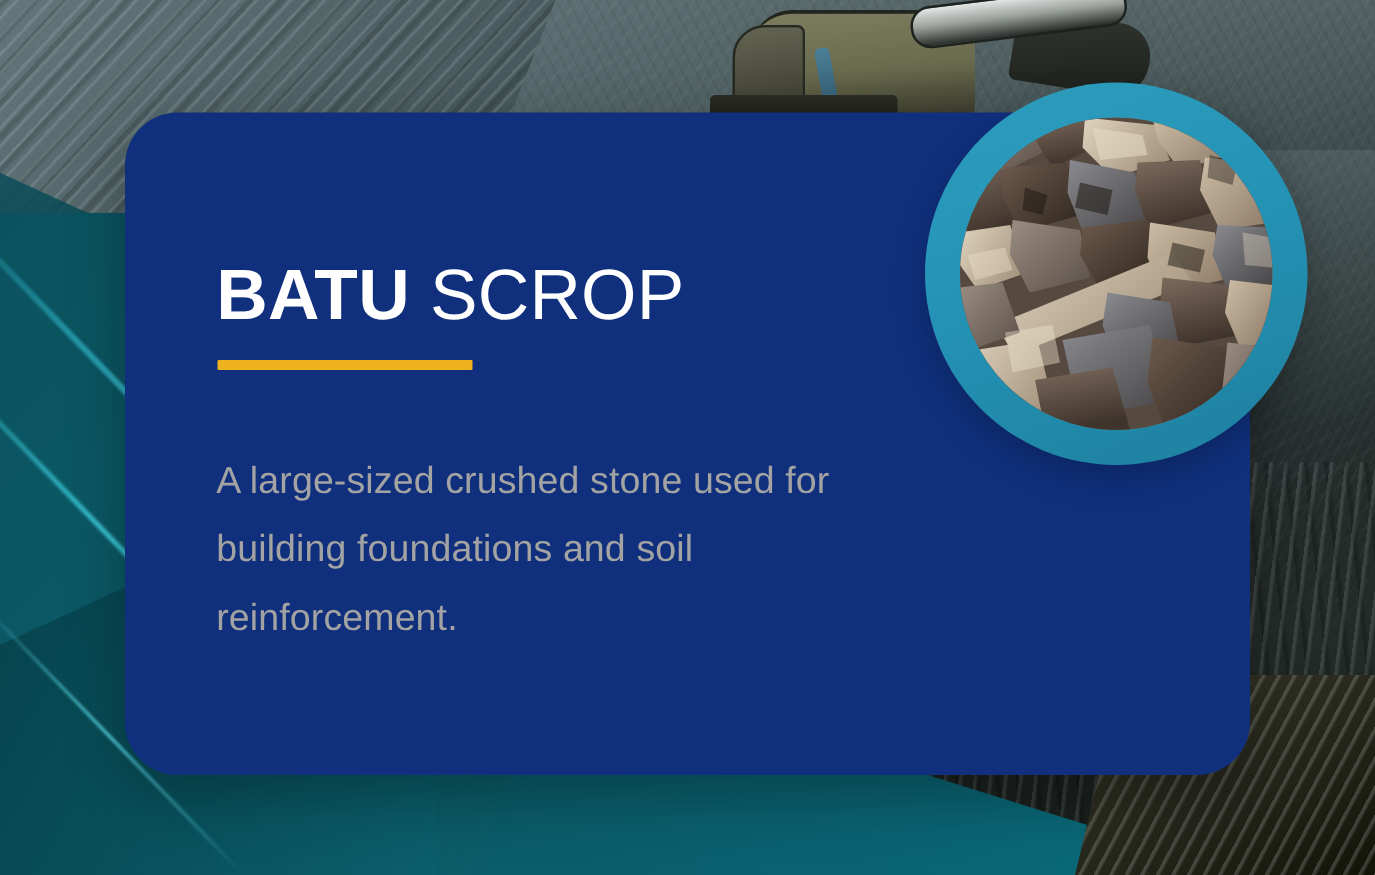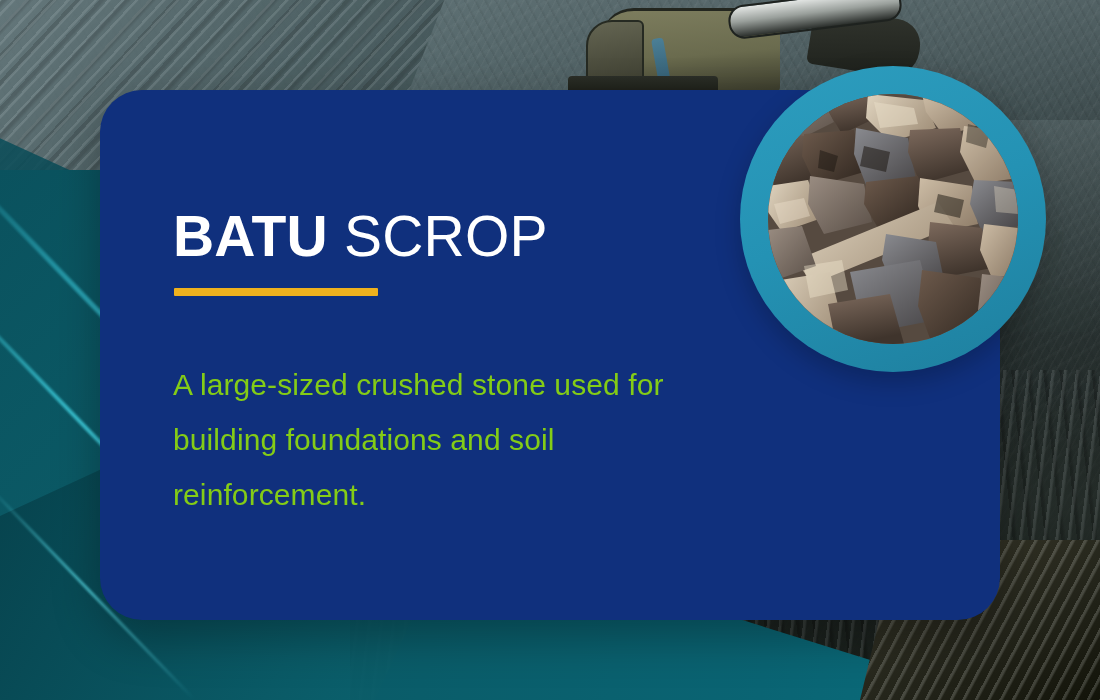--- a/index.html
+++ b/index.html
@@ -237,21 +237,21 @@
     position: absolute;
     left: 1px; top: 198px;
     width: 204px; height: 8px;
     background: #efb11d;
     border-radius: 1px;
   }
   .desc {
     position: absolute;
     left: 0; top: 267px;
     width: 540px;
-    color: #84cc16;
+    color: #a3a3a3;
     font-size: 30px;
     font-weight: 400;
     line-height: 55px;
     letter-spacing: .1px;
   }
 
   
   .thumb {
     position: absolute;
     left: 740px; top: 66px;

